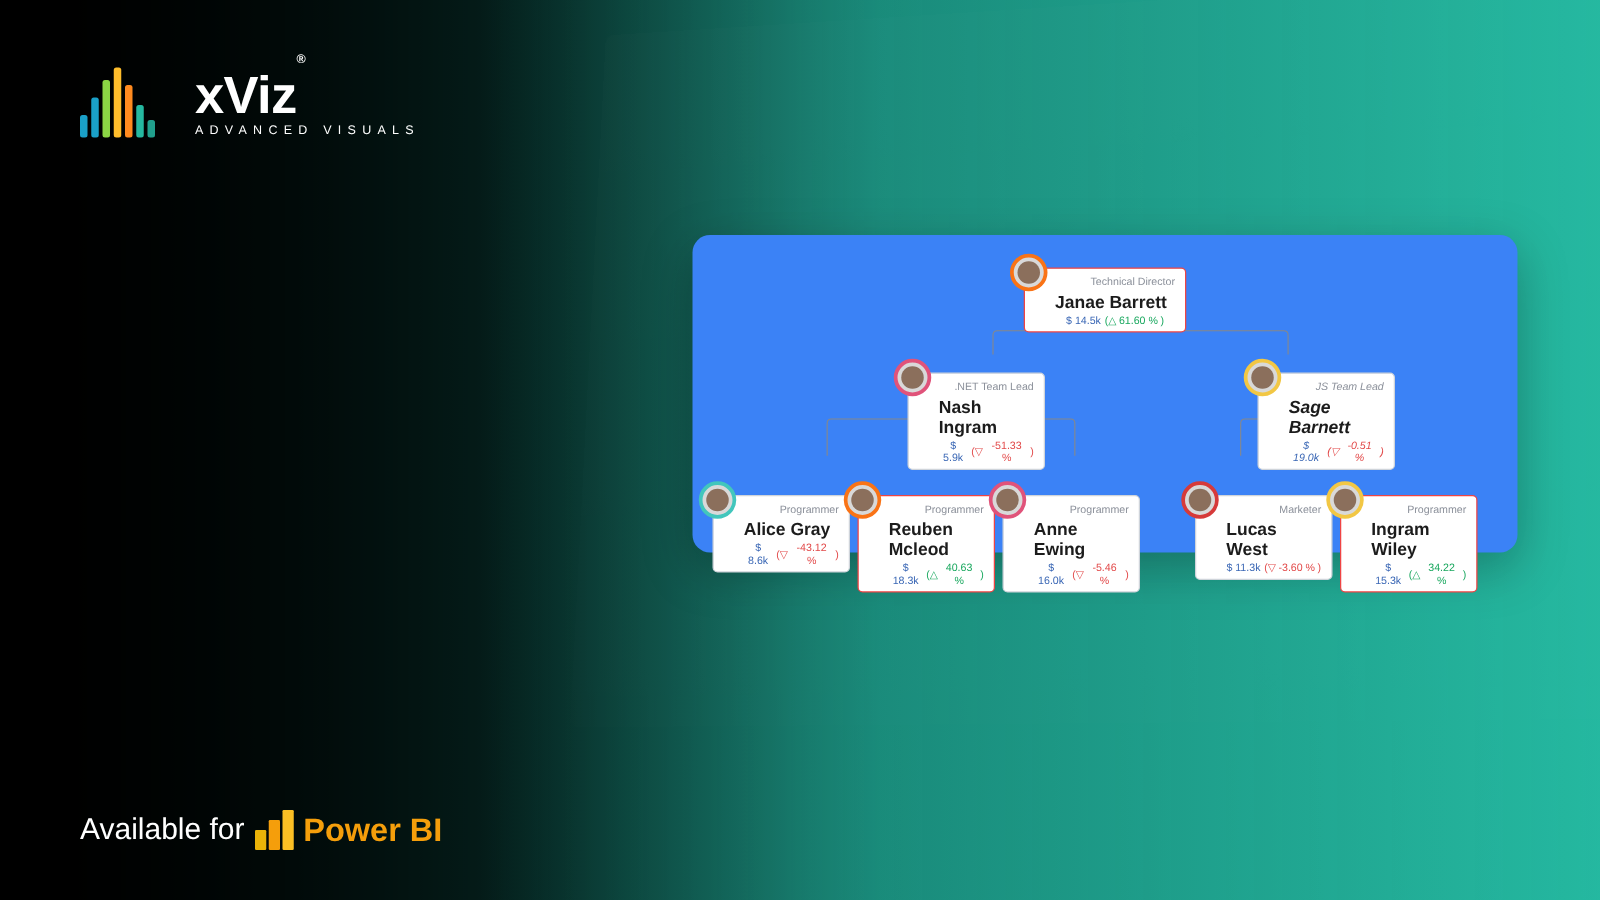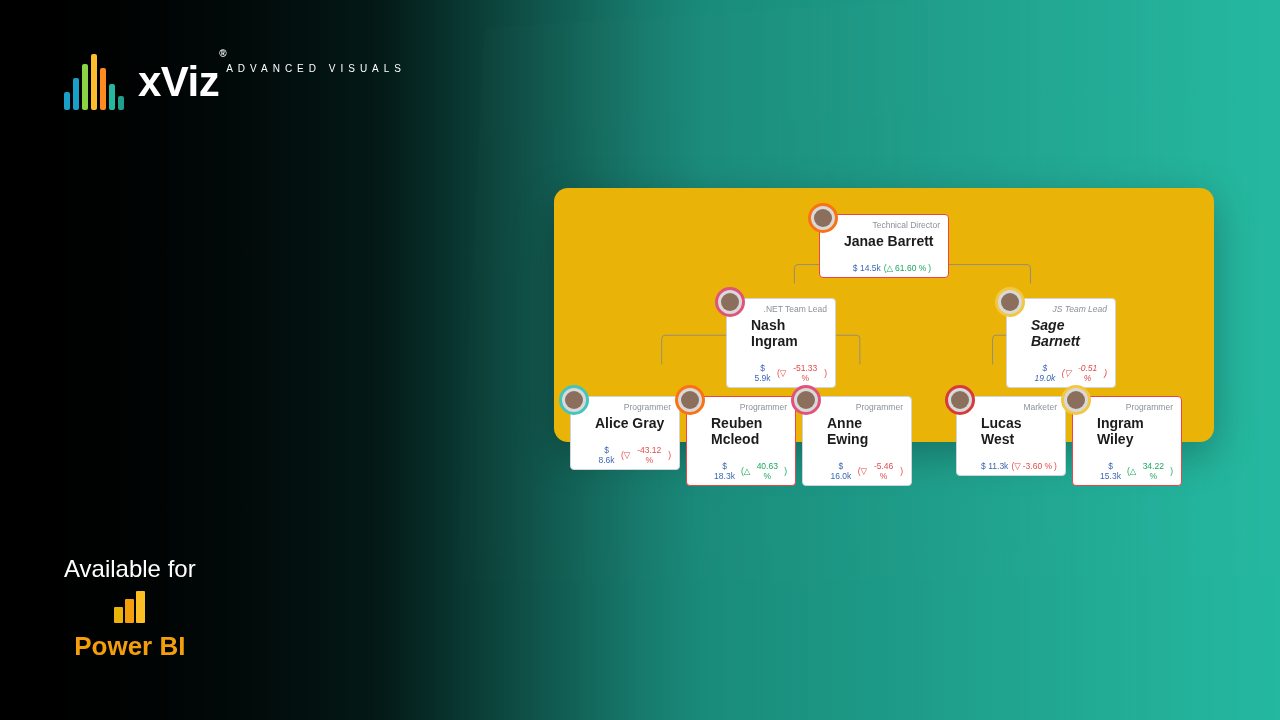--- a/index.html
+++ b/index.html
@@ -63,22 +63,23 @@
     .bar.b1 { height: 18px; background: #1aa0c8; }
     .bar.b2 { height: 32px; background: #1aa0c8; }
     .bar.b3 { height: 46px; background: #8bd544; }
     .bar.b4 { height: 56px; background: #ffbd2b; }
     .bar.b5 { height: 42px; background: #ff8a1f; }
     .bar.b6 { height: 26px; background: #25b8a0; }
     .bar.b7 { height: 14px; background: #209f8c; }
 
     .logo-text {
       display: flex;
-      flex-direction: row;
+      flex-direction: column;
       color: #ffffff;
+      margin-left: 18px;
     }
 
     .logo-text .brand {
       font-size: 42px;
       font-weight: 600;
       letter-spacing: -0.5px;
       line-height: 1;
       position: relative;
     }
 
@@ -102,27 +103,26 @@
       left: 64px;
       color: #ffffff;
       font-size: 42px;
       line-height: 1.38;
       font-weight: 400;
       max-width: 520px;
     }
 
     .footer {
       position: absolute;
-      bottom: 58px;
+      bottom: 40px;
       left: 64px;
       display: flex;
       align-items: center;
       gap: 8px;
       color: #ffffff;
-      flex-direction: column;
     }
 
     .footer .avail {
       font-size: 24px;
       font-weight: 400;
     }
 
     .pbi-icon {
       display: flex;
       align-items: flex-end;
@@ -140,21 +140,21 @@
       font-size: 26px;
       font-weight: 700;
     }
 
     .org-chart-card {
       position: absolute;
       top: 188px;
       right: 66px;
       width: 660px;
       height: 254px;
-      background: #eab308;
+      background: #3b82f6;
       border-radius: 14px;
       box-shadow: 0 12px 40px rgba(0,0,0,0.28);
       padding: 18px 20px 12px;
     }
 
     .org-tree {
       position: relative;
       width: 100%;
       height: 100%;
     }
@@ -174,21 +174,21 @@
       border-radius: 4px;
       padding: 6px 8px 4px 24px;
       font-size: 9px;
       width: 110px;
     }
 
     .node.highlight { border-color: #ef4444; }
 
     .node .role { color: #8b909a; font-size: 8.5px; line-height: 1; text-align: right; margin-bottom: 3px; }
     .node .name { color: #1c1c1c; font-weight: 600; font-size: 14px; text-align: left; }
-    .node .metric { font-size: 8.5px; text-align: center; margin-top: 14px; display: flex; justify-content: center; gap: 3px; align-items: flex-end; }
+    .node .metric { font-size: 8.5px; text-align: center; margin-top: 2px; display: flex; justify-content: center; gap: 3px; align-items: flex-end; }
     .node .metric .amt { color: #3a67b5; }
     .node .metric .delta { display: inline-flex; align-items: center; gap: 2px; }
     .node .metric .delta.up { color: #1aa85f; }
     .node .metric .delta.down { color: #e24a4a; }
 
     .avatar {
       position: absolute;
       width: 30px;
       height: 30px;
       border-radius: 50%;

